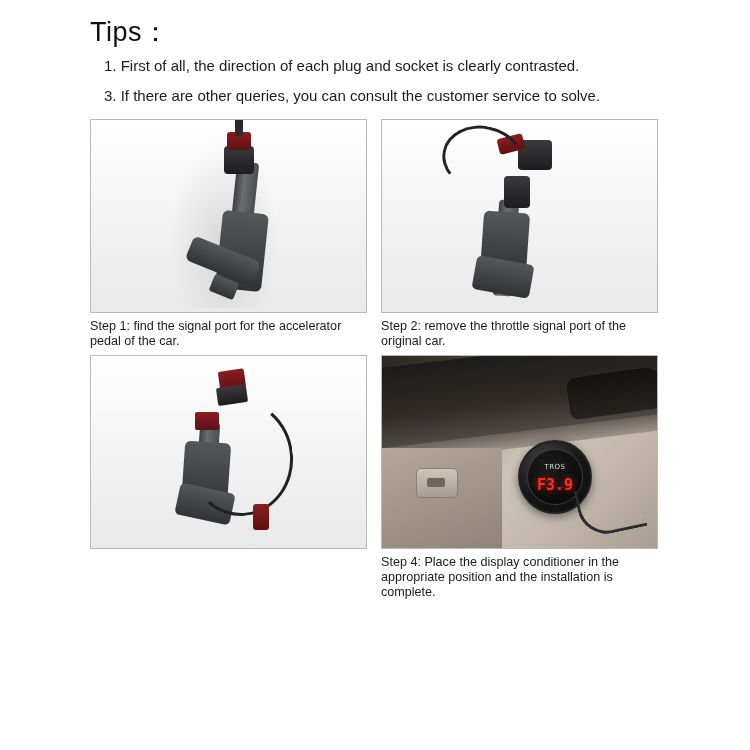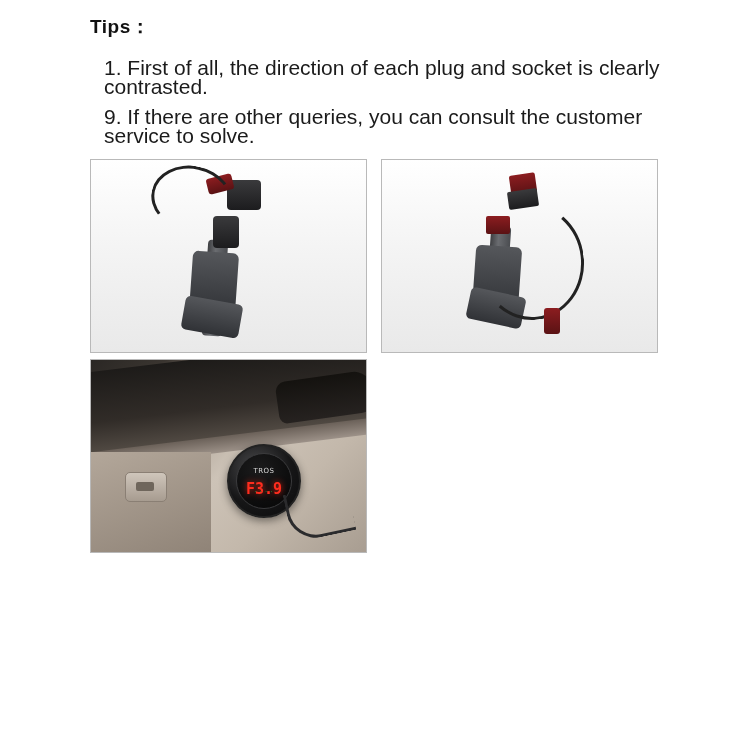--- a/index.html
+++ b/index.html
@@ -15,33 +15,33 @@
     overflow: hidden;
   }
   .page {
     position: relative;
     width: 750px;
     height: 750px;
     box-sizing: border-box;
     padding: 14px 90px 0 90px;
   }
   .tips-title {
-    font-size: 19px;
-    font-weight: 700;
+    font-size: 27px;
+    font-weight: 400;
     color: #111;
-    margin: 0 0 18px 0;
+    margin: 0 0 6px 0;
     letter-spacing: 0.5px;
   }
   .tips-list {
     margin: 0;
     padding: 0;
     list-style: none;
   }
   .tips-list li {
-    font-size: 21px;
+    font-size: 15px;
     line-height: 19px;
     color: #1b1b1b;
     margin-bottom: 11px;
     padding-left: 14px;
   }
   .steps-grid {
     margin-top: 14px;
     display: grid;
     grid-template-columns: 277px 277px;
     column-gap: 14px;
@@ -211,38 +211,54 @@
 </style>
 </head>
 <body>
 
 <div class="page">
 
   <h1 class="tips-title">Tips：</h1>
 
   <ul class="tips-list">
     <li>1. First of all, the direction of each plug and socket is clearly contrasted.</li>
-    <li>9. If there are other queries, you can consult the customer service to solve.</li>
+    <li>3. If there are other queries, you can consult the customer service to solve.</li>
   </ul>
 
   <div class="steps-grid">
 
+    <div class="step-cell">
+      <div class="photo">
+        <div class="ped-wall"></div>
+        <div class="p1-shadow"></div>
+
+        <div class="pedal-arm" style="left:140px; top:42px; width:22px; height:120px; transform:rotate(6deg);"></div>
+        <div class="pedal-bracket" style="left:128px; top:92px; width:46px; height:78px; transform:rotate(6deg); border-radius:6px;"></div>
+        <div class="pedal-bracket" style="left:96px; top:128px; width:72px; height:26px; transform:rotate(22deg); border-radius:6px;"></div>
+        <div class="conn-dark" style="left:133px; top:26px; width:30px; height:28px; border-radius:4px;"></div>
+        <div class="conn-red" style="left:136px; top:12px; width:24px; height:18px; border-radius:3px;"></div>
+        <div style="position:absolute; left:144px; top:0px; width:8px; height:16px; background:#2b2b2d;"></div>
+        <div class="pedal-bracket" style="left:120px; top:158px; width:26px; height:18px; transform:rotate(22deg);"></div>
+      </div>
+      <p class="caption">Step 1: find the signal port for the accelerator pedal of the car.</p>
+    </div>
 
     <div class="step-cell">
       <div class="photo">
         <div class="ped-wall"></div>
         <div class="pedal-arm" style="left:114px; top:80px; width:20px; height:96px; transform:rotate(4deg);"></div>
         <div class="pedal-bracket" style="left:100px; top:92px; width:46px; height:62px; transform:rotate(4deg); border-radius:6px;"></div>
         <div class="pedal-bracket" style="left:92px; top:140px; width:58px; height:34px; transform:rotate(10deg); border-radius:5px;"></div>
         <div class="conn-dark" style="left:122px; top:56px; width:26px; height:32px; border-radius:4px;"></div>
 
         <div class="conn-dark" style="left:136px; top:20px; width:34px; height:30px; border-radius:4px;"></div>
         <div class="conn-red" style="left:116px; top:16px; width:26px; height:16px; border-radius:3px; transform:rotate(-14deg);"></div>
         <div class="wire" style="left:60px; top:6px; width:76px; height:60px; border-color:#222; border-right-color:transparent; border-bottom-color:transparent; transform:rotate(12deg);"></div>
       </div>
+      <p class="caption">Step 2: remove the throttle signal port of the original car.</p>
     </div>
 
     <div class="step-cell">
       <div class="photo">
         <div class="ped-wall"></div>
         <div class="pedal-arm" style="left:106px; top:66px; width:20px; height:96px; transform:rotate(4deg);"></div>
         <div class="pedal-bracket" style="left:92px; top:86px; width:46px; height:66px; transform:rotate(4deg); border-radius:6px;"></div>
         <div class="pedal-bracket" style="left:86px; top:132px; width:56px; height:32px; transform:rotate(12deg); border-radius:5px;"></div>
         <div class="conn-red" style="left:104px; top:56px; width:24px; height:18px;"></div>
         <div class="conn-red" style="left:128px; top:14px; width:26px; height:20px; transform:rotate(-8deg);"></div>
@@ -262,16 +278,17 @@
         <div class="btn-blank"></div>
         <div class="gauge">
           <div class="gauge-inner">
             <div class="gauge-brand">TROS</div>
             <div class="gauge-value">F3.9</div>
             <div class="gauge-dots">····</div>
           </div>
         </div>
         <div class="gauge-cable"></div>
       </div>
+      <p class="caption">Step 4: Place the display conditioner in the appropriate position and the installation is complete.</p>
     </div>
 
   </div>
 </div>
 
 </body></html>

